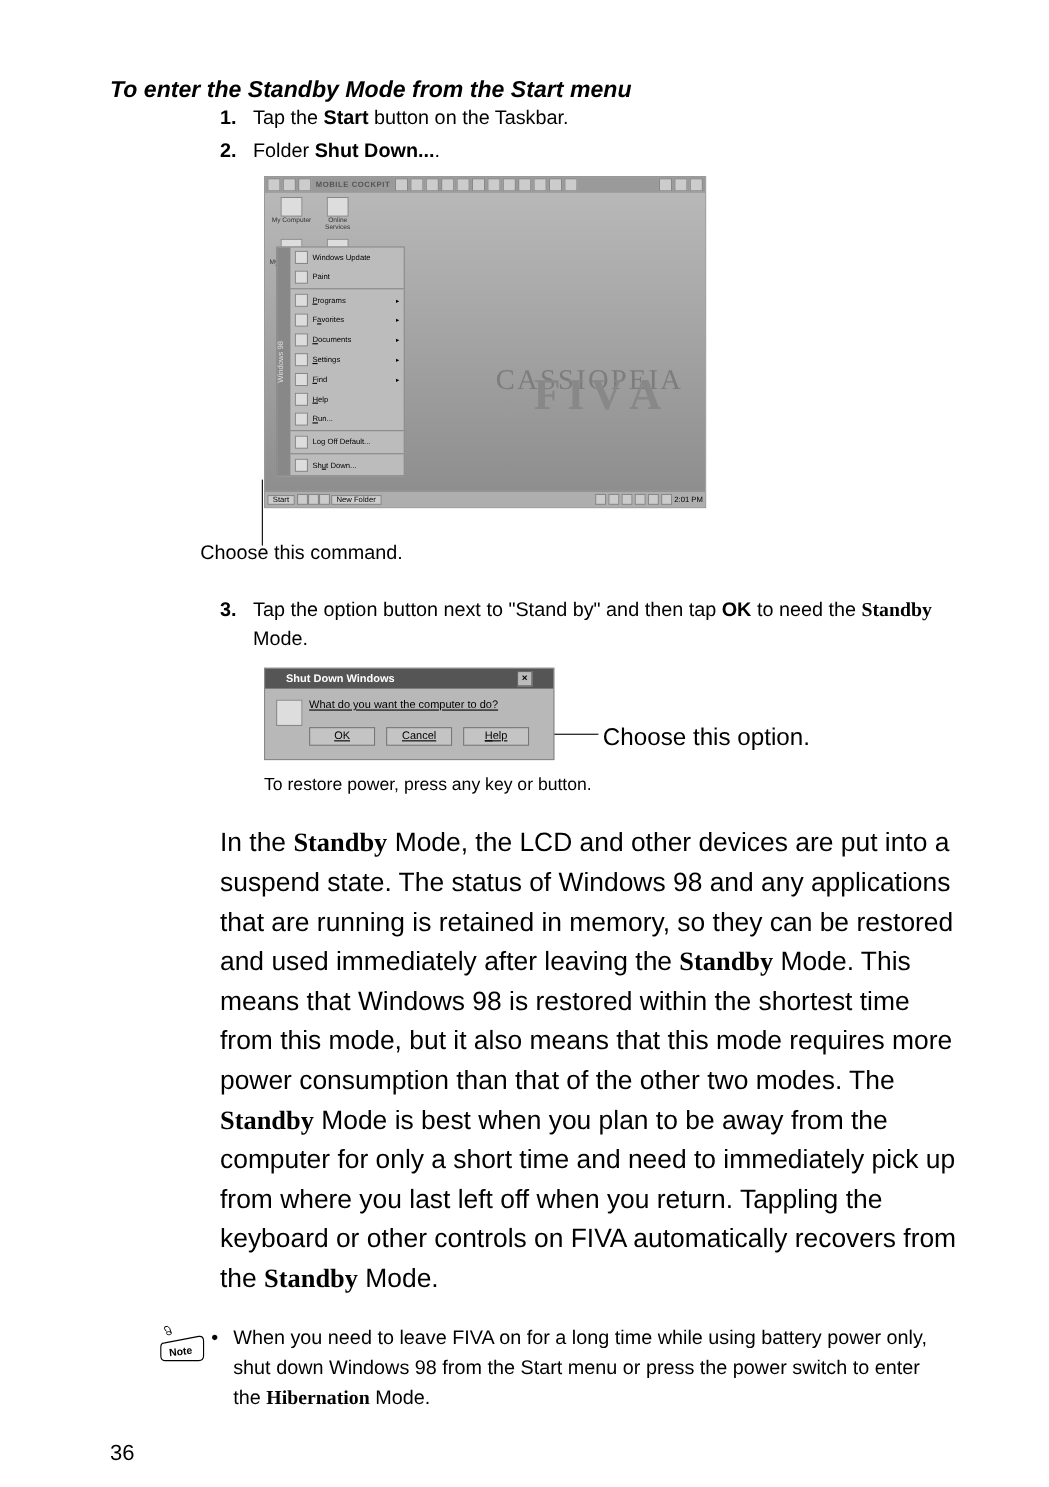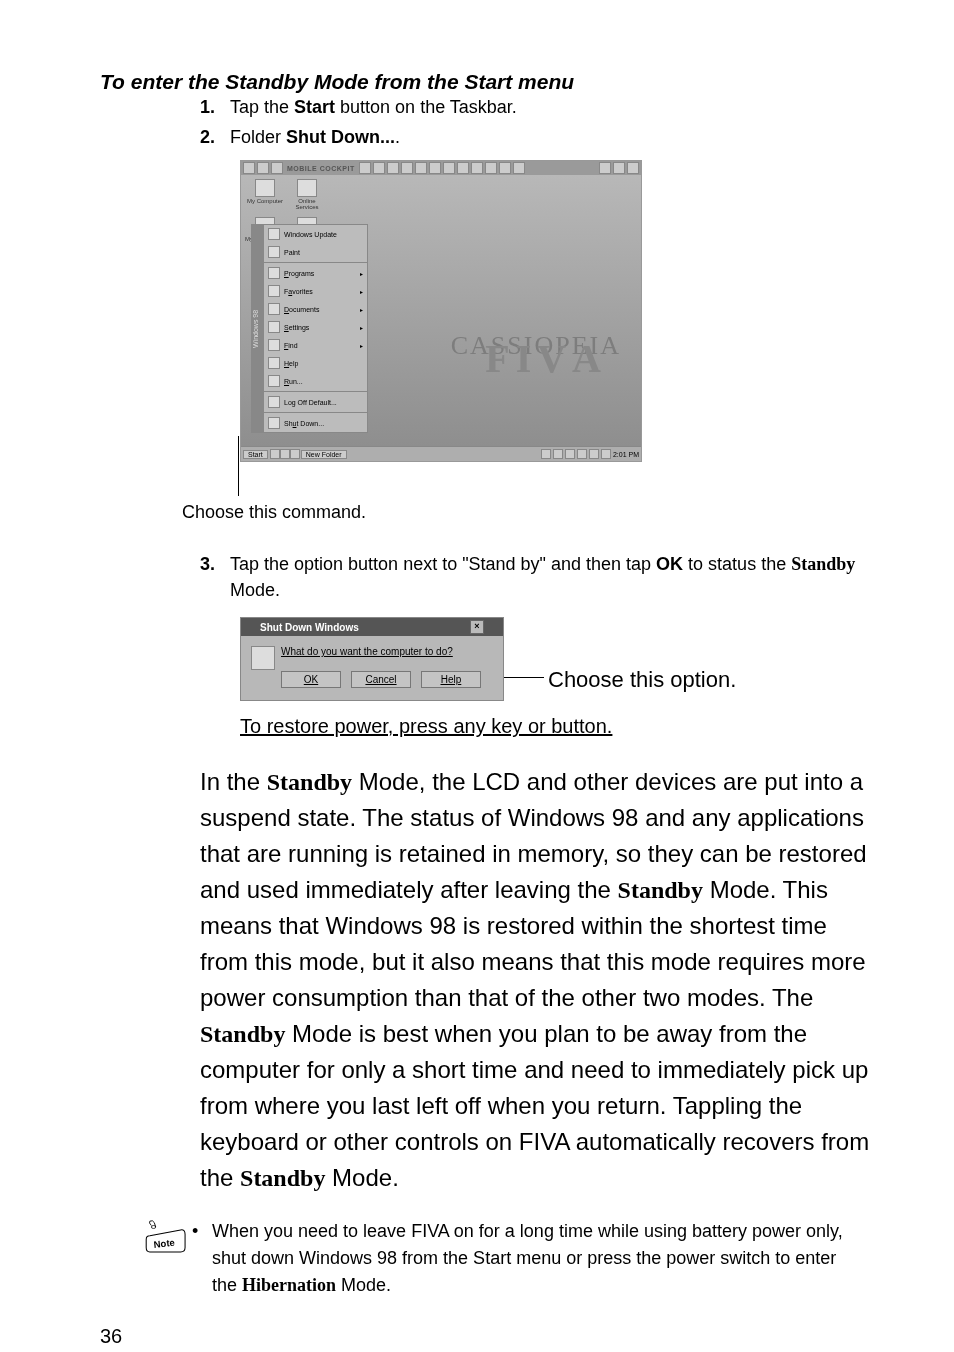--- a/index.html
+++ b/index.html
@@ -102,21 +102,21 @@
   .tb-start { background:#ccc; border:1px solid #888; padding:0 4px; margin:0 2px;}
   .tb-btn { background:#ccc; border:1px solid #888; padding:0 4px; margin:0 1px;}
   .tb-tray { margin-left:auto; display:flex; gap:2px; padding-right:2px; align-items:center;}
   .tb-tray .tr-ic { width:8px;height:8px;background:#ccc;border:1px solid #888;}
   .leader-line {
     position:absolute; left:-2px; bottom:-34px; width:1px; height:60px; background:#000;
   }
   .caption1 {
     margin-left: 82px;
     font-size: 18px;
-    margin-top: 40px;
+    margin-top: 30px;
     margin-bottom: 28px;
   }
 
   
   .shot2-row {
     display:flex;
     align-items:flex-start;
     margin: 14px 0 14px 140px;
     position:relative;
   }
@@ -143,23 +143,22 @@
   .dlg-btn { width:58px; text-align:center; font-size:10px; background:#c4c4c4; border:1px solid #777; padding:2px 0;}
   .shot2-leader {
     width:40px; height:1px; background:#000; margin-top:60px;
   }
   .shot2-cap {
     font-size:22px; margin-top:50px; margin-left:4px;
   }
 
   .caption2 {
     margin-left: 140px;
-    font-size:20px;
+    font-size:16px;
     margin: 14px 0 26px 140px;
-    text-decoration: underline;
   }
   .para {
     margin-left: 100px;
     font-size:24px;
     line-height:1.5;
     margin-bottom: 22px;
   }
 
   .note-row {
     display:flex;
@@ -321,21 +320,21 @@
       </div>
     </div>
   </div>
 
   <div class="caption1">Choose this command.</div>
 
   <div class="steps">
     <div class="step-row">
       <div class="step-num">3.</div>
       <div class="step-text">
-        <span>Tap the option button next to "Stand by" and then tap </span><span class="b">OK</span><span> to status the </span><span class="serif-b">Standby</span><span> Mode.</span>
+        <span>Tap the option button next to "Stand by" and then tap </span><span class="b">OK</span><span> to need the </span><span class="serif-b">Standby</span><span> Mode.</span>
       </div>
     </div>
   </div>
 
   <div class="shot2-row">
     <div class="shot2">
       <div class="dlg-title">
         <span>Shut Down Windows</span>
         <div class="dlg-close">×</div>
       </div>

